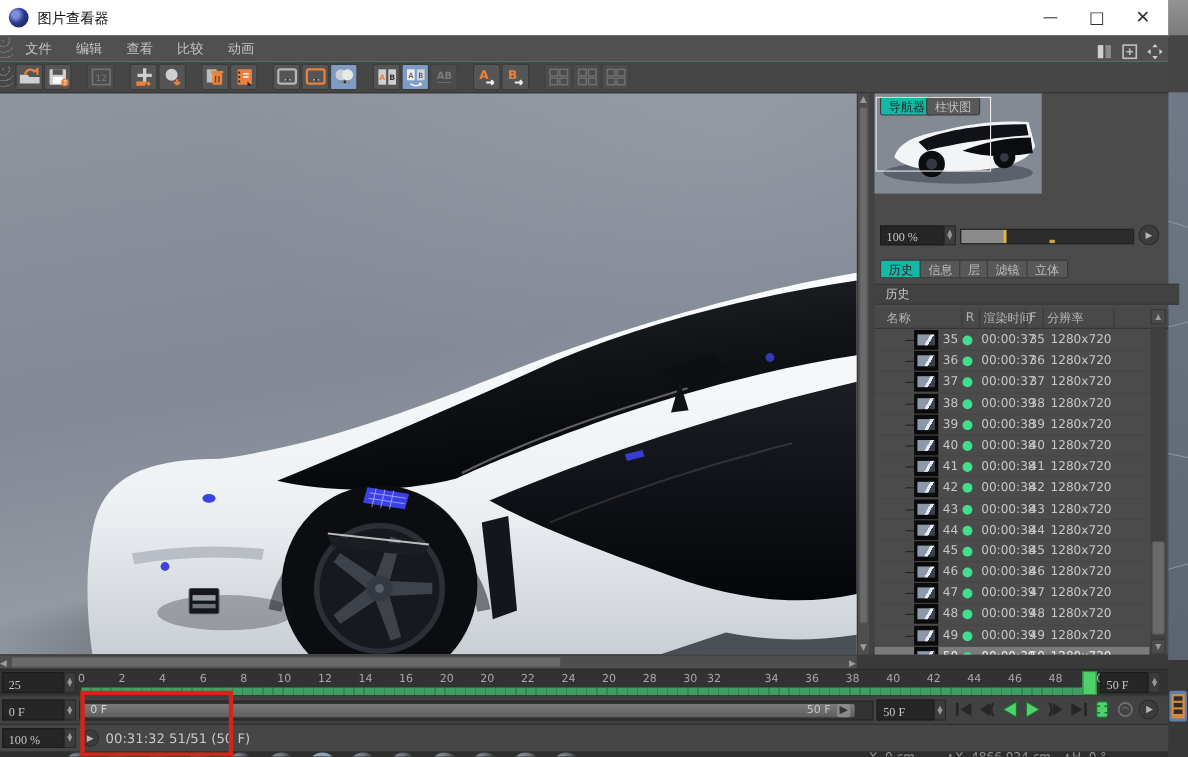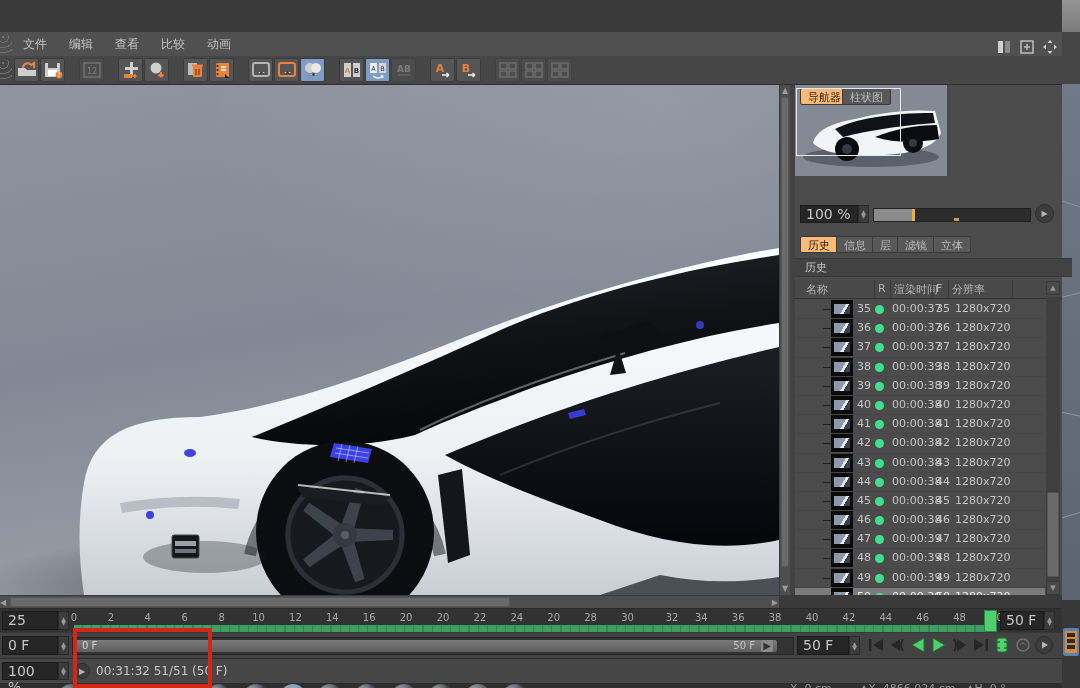--- a/index.html
+++ b/index.html
@@ -29,25 +29,25 @@
   .viewport{left:0;top:85px;width:779px;height:510px;overflow:hidden;background:#858b96;}
   .vscroll{left:779px;top:85px;width:11px;height:510px;background:#4e4e4e;border-left:1px solid #3a3a3a;box-sizing:border-box;}
   .hscroll{left:0;top:595px;width:779px;height:13px;background:#4e4e4e;border-top:1px solid #3a3a3a;box-sizing:border-box;}
   .sb-thumb{background:#6a6a6a;border:1px solid #555;border-radius:2px;box-sizing:border-box;}
   .sb-arrow{color:#9a9a9a;font-size:8px;line-height:12px;text-align:center;}
   .splitter{left:790px;top:85px;width:5px;height:510px;background:#424242;}
   
   .rpanel{left:795px;top:85px;width:267px;height:510px;background:#4b4b4b;}
   .tab{position:absolute;height:17px;padding:0 7px;font-size:11px;line-height:17px;color:#bcbcbc;
        background:#585858;border:1px solid #3a3a3a;border-radius:2px;cursor:pointer;box-sizing:border-box;}
-  .tab.active{background:#fdba74;color:#26241f;}
+  .tab.active{background:#14b8a6;color:#26241f;}
   .navthumb{left:53px;top:25px;width:152px;height:91px;overflow:hidden;background:#80868f;}
   .navrect{position:absolute;left:1px;top:3px;width:103px;height:66px;border:1px solid #e9e9e9;}
-  .field{background:#262626;border:1px solid #1b1b1b;color:#c6c6c6;font-size:14px;
-         display:flex;align-items:flex-start;padding:0 5px;box-sizing:border-box;cursor:text;}
+  .field{background:#262626;border:1px solid #1b1b1b;color:#c6c6c6;font-size:11px;
+         display:flex;align-items:flex-end;padding:0 5px;box-sizing:border-box;cursor:text;font-family:Liberation Serif, serif;}
   .stepper{background:#3c3c3c;border:1px solid #2a2a2a;color:#999;font-size:6px;line-height:4px;
            display:flex;flex-direction:column;justify-content:center;align-items:center;box-sizing:border-box;cursor:pointer;}
   .roundbtn{border-radius:50%;background:#3c3c3c;border:1px solid #2c2c2c;color:#b5b5b5;
             display:flex;align-items:center;justify-content:center;font-size:8px;cursor:pointer;box-sizing:border-box;}
   .secbar{background:#424242;color:#c4c4c4;font-size:11px;line-height:17px;padding-left:10px;border-top:1px solid #383838;border-bottom:1px solid #383838;}
   .thead{background:#494949;border-bottom:1px solid #333;color:#b5b5b5;font-size:11px;}
   .thcell{position:absolute;top:2px;}
   .thsep{position:absolute;top:0;width:1px;height:100%;background:#3a3a3a;}
   .hrow{position:relative;height:18.2px;font-size:11px;color:#c6c6c6;border-bottom:1px solid #464646;cursor:pointer;}
   .hrow.sel{background:#7b7b7b;color:#eee;}
@@ -117,20 +117,27 @@
         <div class="matball" style="left: 465px; background: radial-gradient(circle at 35% 30%, rgb(154, 162, 172) 0px, rgb(154, 162, 172) 8%, rgb(82, 82, 82) 55%, rgb(12, 12, 14) 100%);"></div>
         <div class="matball" style="left: 502px; background: radial-gradient(circle at 35% 30%, rgb(154, 162, 172) 0px, rgb(154, 162, 172) 8%, rgb(57, 57, 60) 55%, rgb(12, 12, 14) 100%);"></div>
       </div>
     <div class="coordtxt" style="left:790px;">
       <span>X</span>&nbsp;&nbsp;<span>0 cm</span>
       &nbsp;&nbsp;&nbsp;&nbsp;&nbsp;&nbsp;&nbsp;▲<span>X</span>&nbsp;&nbsp;<span>4866.024 cm</span>
       &nbsp;&nbsp;▲<span>H</span>&nbsp;&nbsp;<span>0 °</span>
     </div>
   </div>
 
+  <div class="abs titlebar">
+    <div class="abs logo"></div>
+    <div class="abs title-text">图片查看器</div>
+    <div class="abs winbtn" style="left:933px;">—</div>
+    <div class="abs winbtn" style="left:975px;font-size:15px;">□</div>
+    <div class="abs winbtn" style="left:1017px;font-size:16px;">✕</div>
+  </div>
 
   <div class="abs menubar">
     <div class="abs grip" style="left:0;top:2px;height:20px;"></div>
     <div class="abs" style="left:12px;top:0;" id="menu-items"><span class="menu-item">文件</span><span class="menu-item">编辑</span><span class="menu-item">查看</span><span class="menu-item">比较</span><span class="menu-item">动画</span></div>
     <div class="abs" style="left:994px;top:4px;">
       <span class="mini-ic"><svg viewBox="0 0 16 16">
             <rect x="2" y="2" width="5" height="12" fill="#cfcfcf"></rect>
             <rect x="9" y="2" width="5" height="12" fill="#8a8a8a"></rect>
           </svg></span>
       <span class="mini-ic"><svg viewBox="0 0 16 16">
@@ -655,21 +662,21 @@
         <span class="tick" style="left: 221.4px;">12</span>
         <span class="tick" style="left: 258.3px; text-align: right;">14</span>
         <span class="tick" style="left: 295.2px;">16</span>
         <span class="tick" style="left: 332.1px;">20</span>
         <span class="tick" style="left: 369px;">20</span>
         <span class="tick" style="left: 405.9px;">22</span>
         <span class="tick" style="left: 442.8px;">24</span>
         <span class="tick" style="left: 479.7px;">20</span>
         <span class="tick" style="left: 516.6px;">28</span>
         <span class="tick" style="left: 553.5px;">30</span>
-        <span class="tick" style="left: 598px;">32</span>
+        <span class="tick" style="left: 575px;">32</span>
         <span class="tick" style="left: 627.3px;">34</span>
         <span class="tick" style="left: 664.2px;">36</span>
         <span class="tick" style="left: 701.1px;">38</span>
         <span class="tick" style="left: 738px;">40</span>
         <span class="tick" style="left: 774.9px;">42</span>
         <span class="tick" style="left: 811.8px;">44</span>
         <span class="tick" style="left: 848.7px;">46</span>
         <span class="tick" style="left: 885.6px;">48</span>
         <span class="tick" style="left: 922.5px;">50</span>
       </div>

